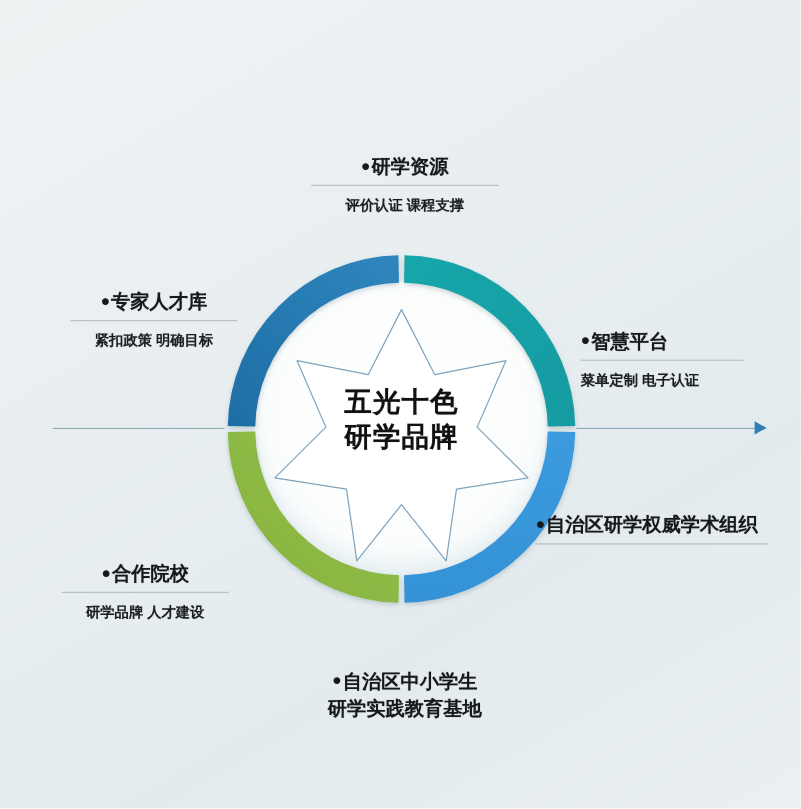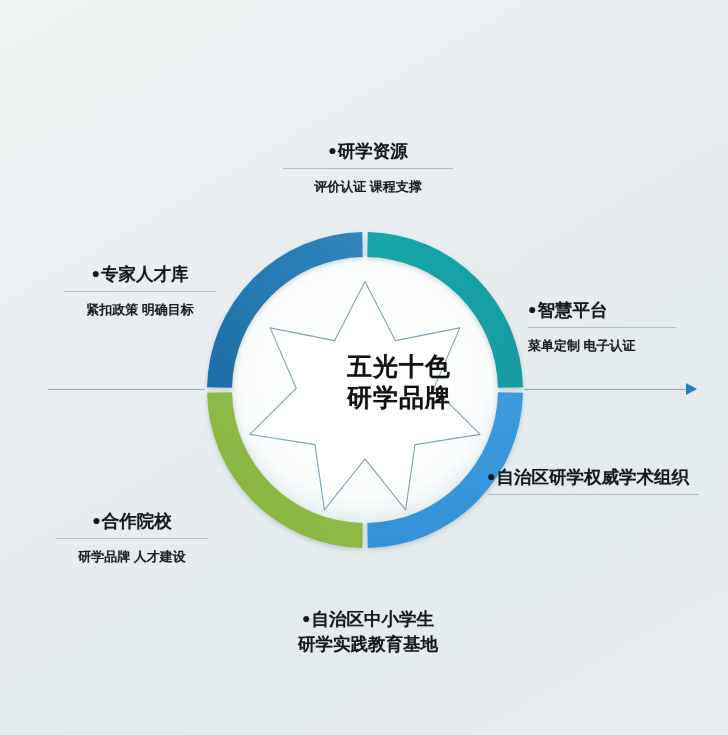--- a/index.html
+++ b/index.html
@@ -64,21 +64,21 @@
     border-bottom: 6px solid transparent;
     border-left: 11px solid #2f7fb5;
   }
 
   
   #center-text {
     position: absolute;
     left: 279px;
     top: 351px;
     width: 172px;
-    text-align: right;
+    text-align: center;
     color: #111111;
     font-weight: bold;
     font-size: 25px;
     line-height: 31px;
     letter-spacing: 1px;
     text-shadow: 0 0 1px rgba(0,0,0,.35);
   }
 
   
   .callout {

